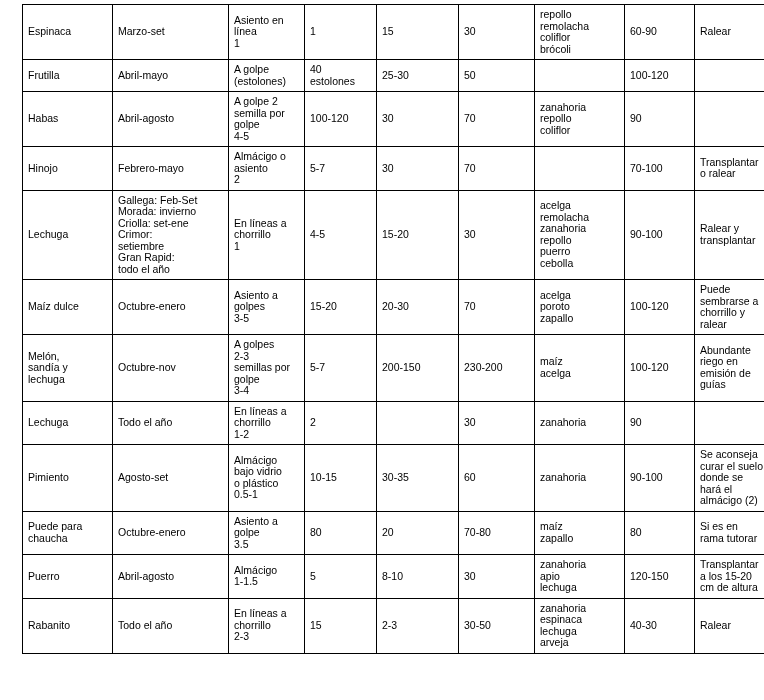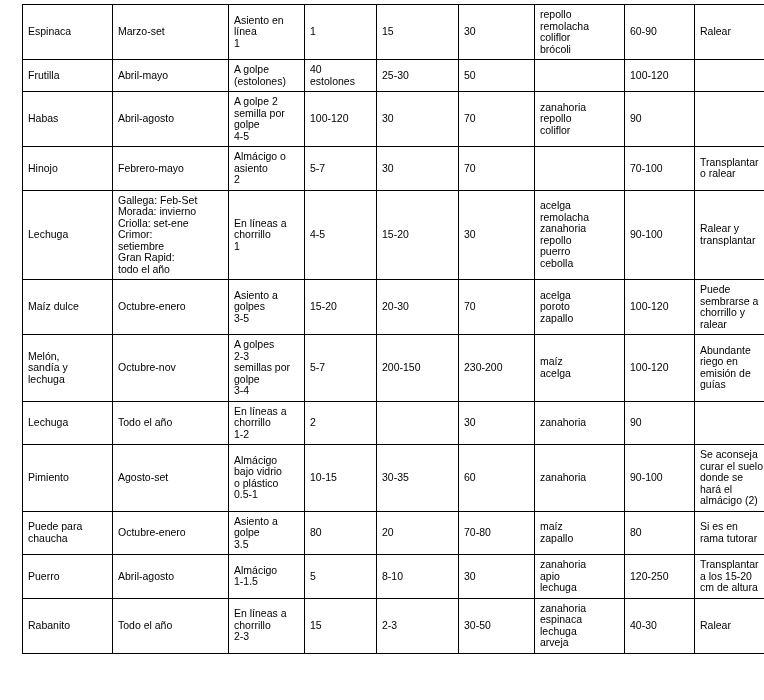--- a/index.html
+++ b/index.html
@@ -239,21 +239,21 @@
           <td class="cell-lines">Puerro</td>
           <td class="cell-lines">Abril-agosto</td>
           <td class="cell-lines">Almácigo
 1-1.5</td>
           <td class="cell-lines">5</td>
           <td class="cell-lines">8-10</td>
           <td class="cell-lines">30</td>
           <td class="cell-lines">zanahoria
 apio
 lechuga</td>
-          <td class="cell-lines">120-250</td>
+          <td class="cell-lines">120-150</td>
           <td class="cell-lines">Transplantar
 a los 15-20
 cm de altura</td>
         </tr>
         <tr>
           <td class="cell-lines">Rabanito</td>
           <td class="cell-lines">Todo el año</td>
           <td class="cell-lines">En líneas a
 chorrillo
 2-3</td>

